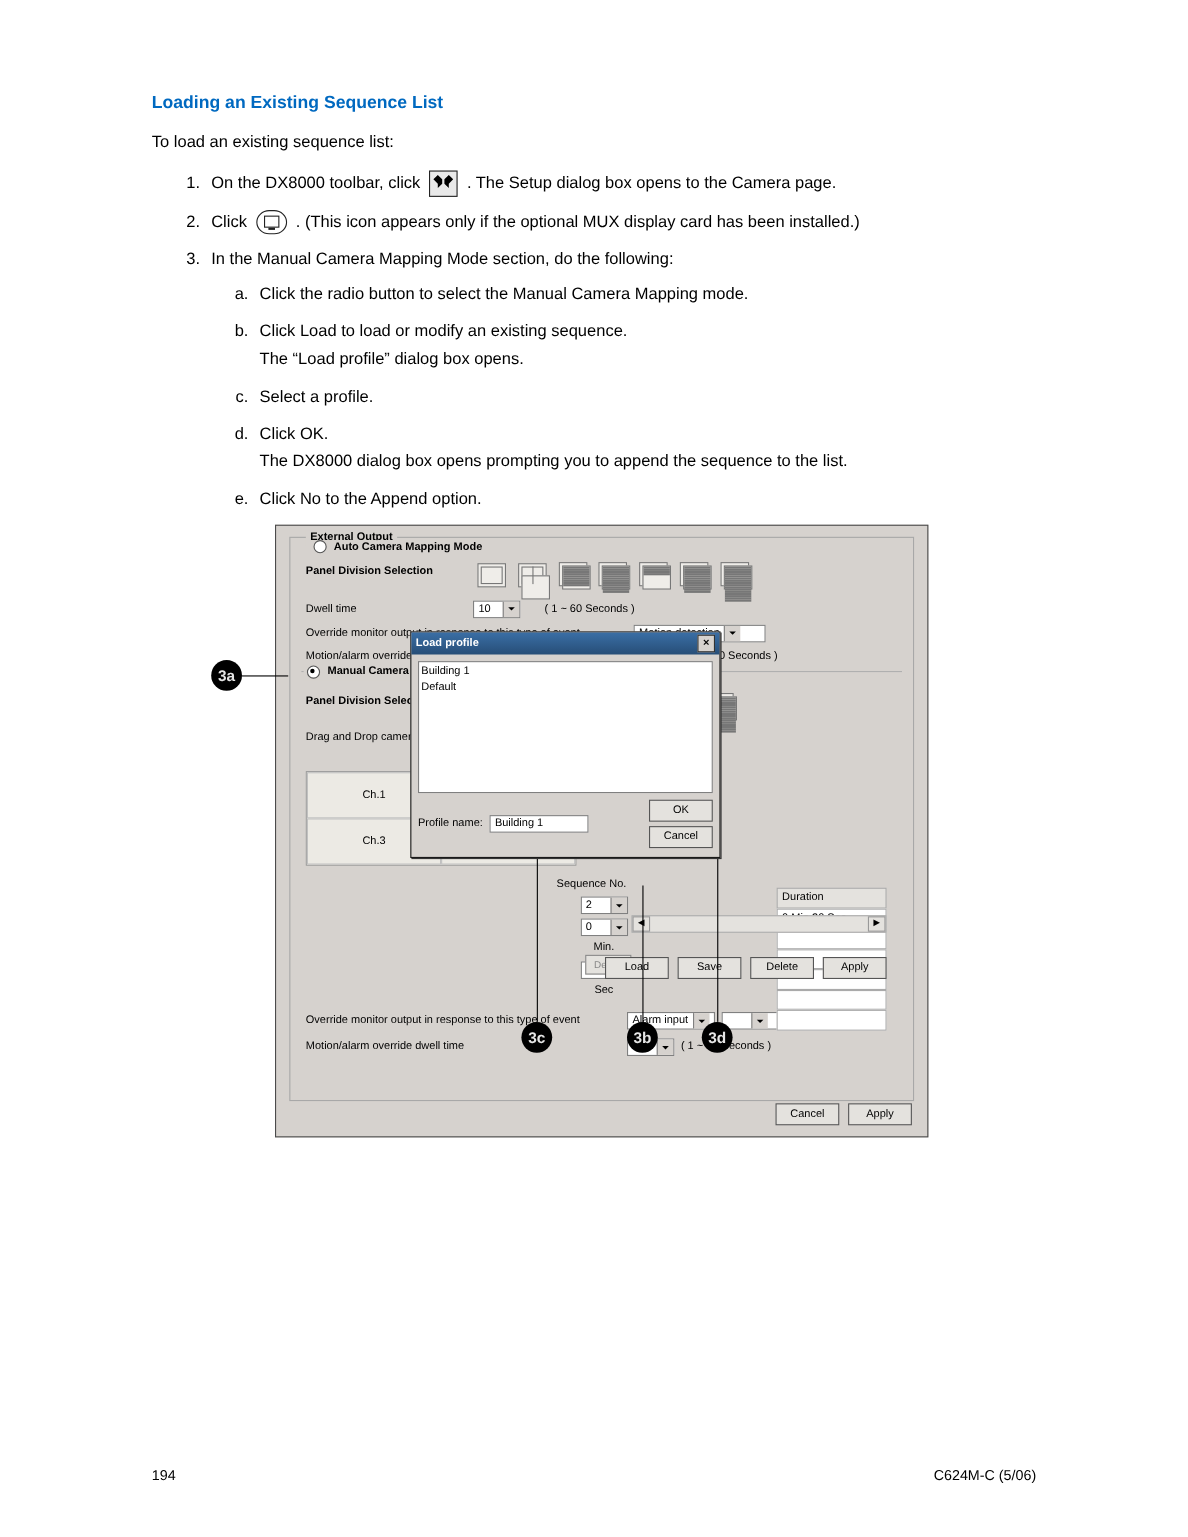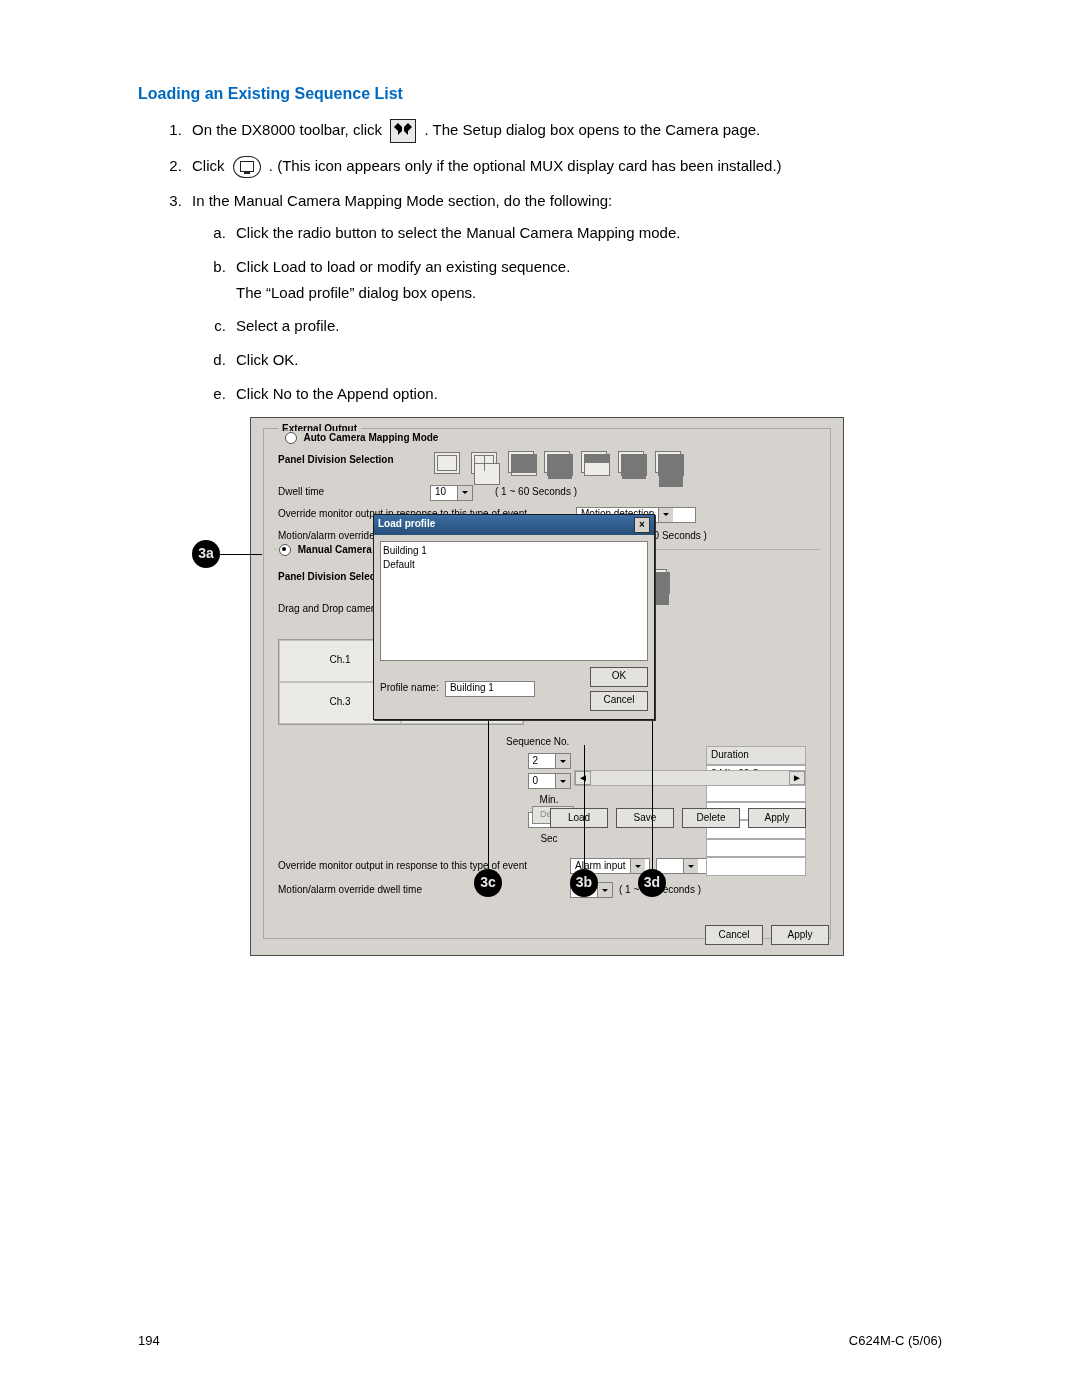--- a/index.html
+++ b/index.html
@@ -73,21 +73,21 @@
     width: 700px;
   }
   .dialog {
     width: 594px;
     background: #d6d2ce;
     border: 1px solid #4b4b4b;
     font-family: Tahoma, Arial, sans-serif;
     font-size: 10px;
     color: #000;
     box-sizing: border-box;
-    padding: 6px 10px 12px 10px;
+    padding: 6px 10px 28px 10px;
     position: relative;
     margin-left: 52px;
   }
   .fieldset-lbl {
     position: absolute;
     left: 14px;
     top: -4px;
     background: #d6d2ce;
     padding: 0 4px;
     font-weight: bold;
@@ -193,20 +193,21 @@
     display:flex; justify-content:space-between;
     font-size:13px;
   }
 </style>
 </head>
 <body>
 
 <div class="page">
 
   <div class="section-title">Loading an Existing Sequence List</div>
+  <div class="intro">To load an existing sequence list:</div>
 
   <ol class="main-list">
     <li>
       <span>On the DX8000 toolbar, click</span>
       <span class="inline-icon toolbar-iconbox">
         <svg class="wrench-svg" width="24" height="22" viewBox="0 0 24 22">
           <path d="M7 3 L11 7 L11 11 L7 15 L7 11 L3 7 Z" fill="#000"></path>
           <path d="M17 3 L13 7 L13 11 L17 15 L17 11 L21 7 Z" fill="#000"></path>
         </svg>
       </span>
@@ -223,20 +224,21 @@
       <span>In the Manual Camera Mapping Mode section, do the following:</span>
       <ol class="sublist">
         <li><span>Click the radio button to select the Manual Camera Mapping mode.</span></li>
         <li>
           <span>Click Load to load or modify an existing sequence.</span>
           <div class="sub-p">The “Load profile” dialog box opens.</div>
         </li>
         <li><span>Select a profile.</span></li>
         <li>
           <span>Click OK.</span>
+          <div class="sub-p">The DX8000 dialog box opens prompting you to append the sequence to the list.</div>
         </li>
         <li><span>Click No to the Append option.</span></li>
       </ol>
     </li>
   </ol>
 
   <div class="figure-wrap">
 
     <div class="dialog">
       <div class="outer-field" style="margin-top:4px;">

